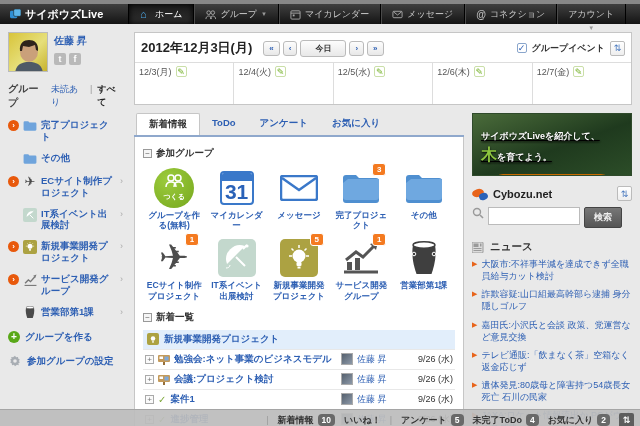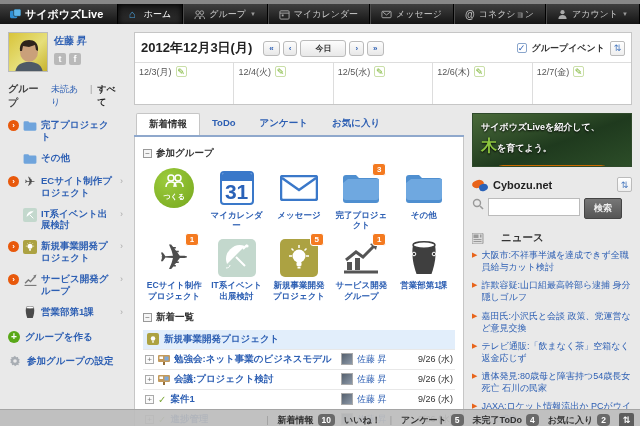--- a/index.html
+++ b/index.html
@@ -110,41 +110,41 @@
   .plusbox { width:9px; height:9px; border:1px solid #aaa; color:#777; font-size:8px; line-height:7px; text-align:center;
     background:#fafafa; cursor:pointer; flex:none; }
   .ltitle { font-size:9.5px; font-weight:bold; color:#2d5fb3; white-space:nowrap; overflow:hidden; text-overflow:ellipsis; cursor:pointer; }
   .lspacer { flex:1; }
   .miniav { width:12px; height:12px; flex:none; border:1px solid #aaa; background:linear-gradient(135deg,#55606e,#8d99a8); }
   .luser { font-size:9px; color:#2d5fb3; white-space:nowrap; width:48px; cursor:pointer; }
   .ldate { font-size:9px; color:#333; white-space:nowrap; width:44px; text-align:right; }
   .check { font-size:10px; font-weight:bold; color:#7fa83c; flex:none; }
 
   
-  .banner { height:54px; border:1px solid #2f4a2b; background:linear-gradient(160deg,#4a6b3a,#1f3a1e 55%,#2c4d28);
-    padding:7px 8px; position:relative; overflow:hidden; cursor:pointer; }
+  .banner { height:63px; border:1px solid #2f4a2b; background:linear-gradient(160deg,#4a6b3a,#1f3a1e 55%,#2c4d28);
+    padding:16px 8px; position:relative; overflow:hidden; cursor:pointer;text-decoration:underline; }
   .banner .l1 { color:#fff; font-size:9px; font-weight:bold; text-shadow:0 1px 2px #000; }
   .banner .l2 { color:#fff; font-size:9px; font-weight:bold; text-shadow:0 1px 2px #000; margin-top:2px; }
   .banner .tree { color:#8dc63f; font-size:16px; font-weight:bold; }
   .bannerbtn { margin:8px auto 0; width:118px; text-align:center; background:linear-gradient(#f9a13a,#ee7a00);
     border:1px solid #c96a00; border-radius:10px; color:#fff; font-size:9px; font-weight:bold; padding:3px 0;
     text-shadow:0 1px 1px #a35200; cursor:pointer; }
   .cybohead { display:flex; align-items:center; gap:5px; margin:10px 0 6px; }
   .cybologo { position:relative; width:16px; height:12px; }
   .cybologo i { position:absolute; border-radius:50%; }
   .cybologo .o { width:12px; height:8px; background:#e8641b; left:0; top:1px; transform:rotate(-15deg); }
   .cybologo .b { width:9px; height:7px; background:#2a62b8; right:0; bottom:0; transform:rotate(-15deg); }
   .cybotitle { font-size:11px; font-weight:bold; color:#222; }
   .cybohead .sqbtn { margin-left:auto; }
   .searchrow { display:flex; gap:4px; }
   .mag { color:#999; font-size:11px; }
   .searchinput { width:92px; height:18px; border:1px solid #bbb; background:#fff; font-size:9px; padding:0 3px; }
   .searchbtn { background:linear-gradient(#777,#555); color:#eee; border:1px solid #444; border-radius:2px;
     font-size:9px; font-weight:bold; padding:3px 9px; cursor:pointer; }
-  .newshead { display:flex; align-items:center; gap:16px; margin:12px 0 4px; }
+  .newshead { display:flex; align-items:center; gap:5px; margin:12px 0 4px; }
   .newstitle { font-size:10.5px; font-weight:bold; color:#333; }
   .news li { list-style:none; display:flex; gap:4px; margin-bottom:6px; cursor:pointer; }
   .news .bul { color:#e8641b; font-size:7px; margin-top:2px; flex:none; }
   .news .nt { color:#2d5fb3; font-size:9px; line-height:1.35; }
 
   
   .bottombar { position:absolute; left:0; right:0; bottom:0; height:21px; background:rgba(188,188,188,.93);
     border-top:1px solid #a5a5a5; display:flex; align-items:center; justify-content:flex-end; gap:9px; padding:0 6px;
     font-size:9px; font-weight:bold; color:#333; }
   .bbitem { display:flex; align-items:center; gap:4px; cursor:pointer; }
@@ -191,21 +191,21 @@
       <svg class="nicon" viewBox="0 0 12 12">
           <rect x="1" y="2.5" width="10" height="7" rx="1" fill="none" stroke="#aaa"></rect>
           <path d="M1.5 3l4.5 3.5L10.5 3" fill="none" stroke="#aaa"></path>
         </svg>
       <span>メッセージ</span>
     </div>
     <div class="navitem">
       <span class="at">@</span>
       <span>コネクション</span>
     </div>
-    <div class="navitem" style="border-right:1px solid #000;">
+    <div class="navitem" style="border-right:1px solid #000;flex-direction:column;">
       <svg class="nicon" viewBox="0 0 12 12">
           <circle cx="6" cy="3.5" r="2.3" fill="#aaa"></circle>
           <path d="M1.5 11c0-3 2-4.5 4.5-4.5S10.5 8 10.5 11z" fill="#aaa"></path>
         </svg>
       <span>アカウント</span>
       <span class="arr">▼</span>
     </div>
   </header>
 
   <div class="bodywrap">
@@ -386,20 +386,21 @@
                 <div class="gicon">
                     <div class="bigcircle">
                   <svg width="22" height="16" viewBox="0 0 22 16" style="margin-top:5px;">
                         <circle cx="8" cy="5" r="3" fill="none" stroke="#fff" stroke-width="1.5"></circle>
                         <circle cx="15" cy="5" r="3" fill="none" stroke="#fff" stroke-width="1.5"></circle>
                         <path d="M3 14c0-3 2-5 5-5s5 2 5 5M11 14c0-3 1.8-5 4.5-5s4.5 2 4.5 5" fill="none" stroke="#fff" stroke-width="1.5"></path>
                       </svg>
                   <div class="tsukuru">つくる</div>
                 </div>
                   </div>
+                <div class="glabel2">グループを作る(無料)</div>
               </div>
               <div class="gcell">
                 <div class="gicon">
                     <div class="calicon">
                       <div class="top"></div>
                       <div class="num">31</div>
                     </div>
                   </div>
                 <div class="glabel2">マイカレンダー</div>
               </div>

